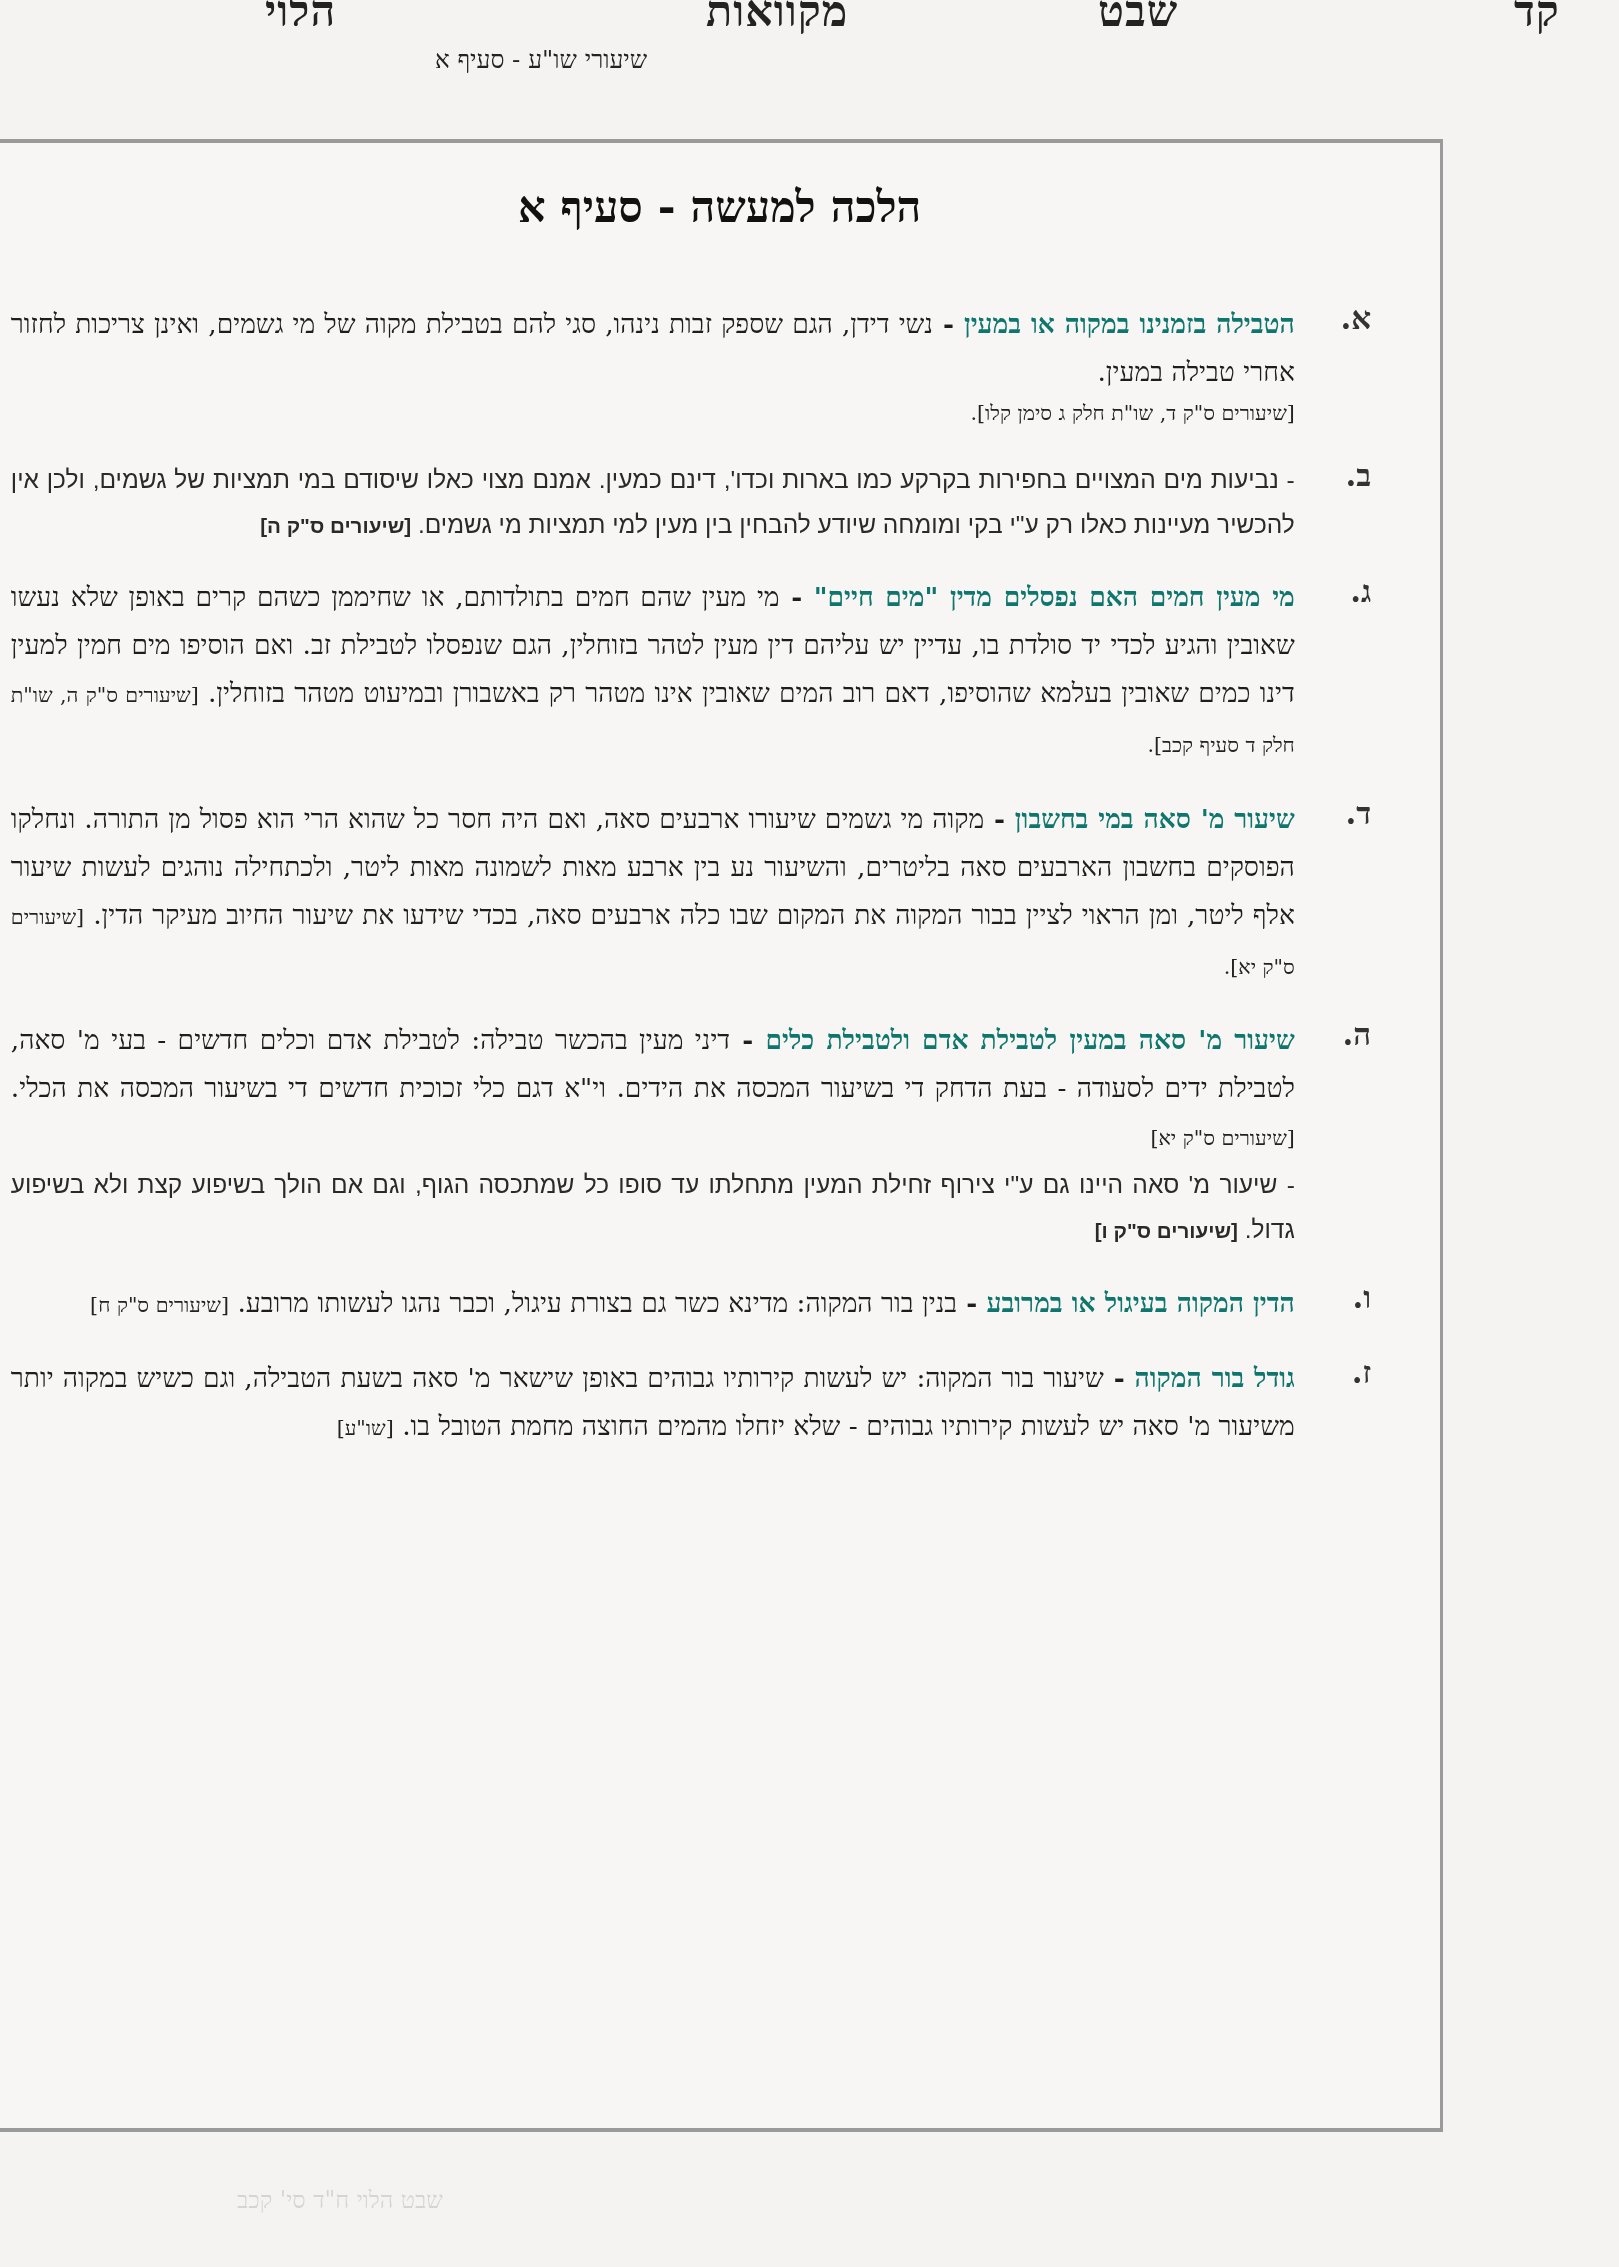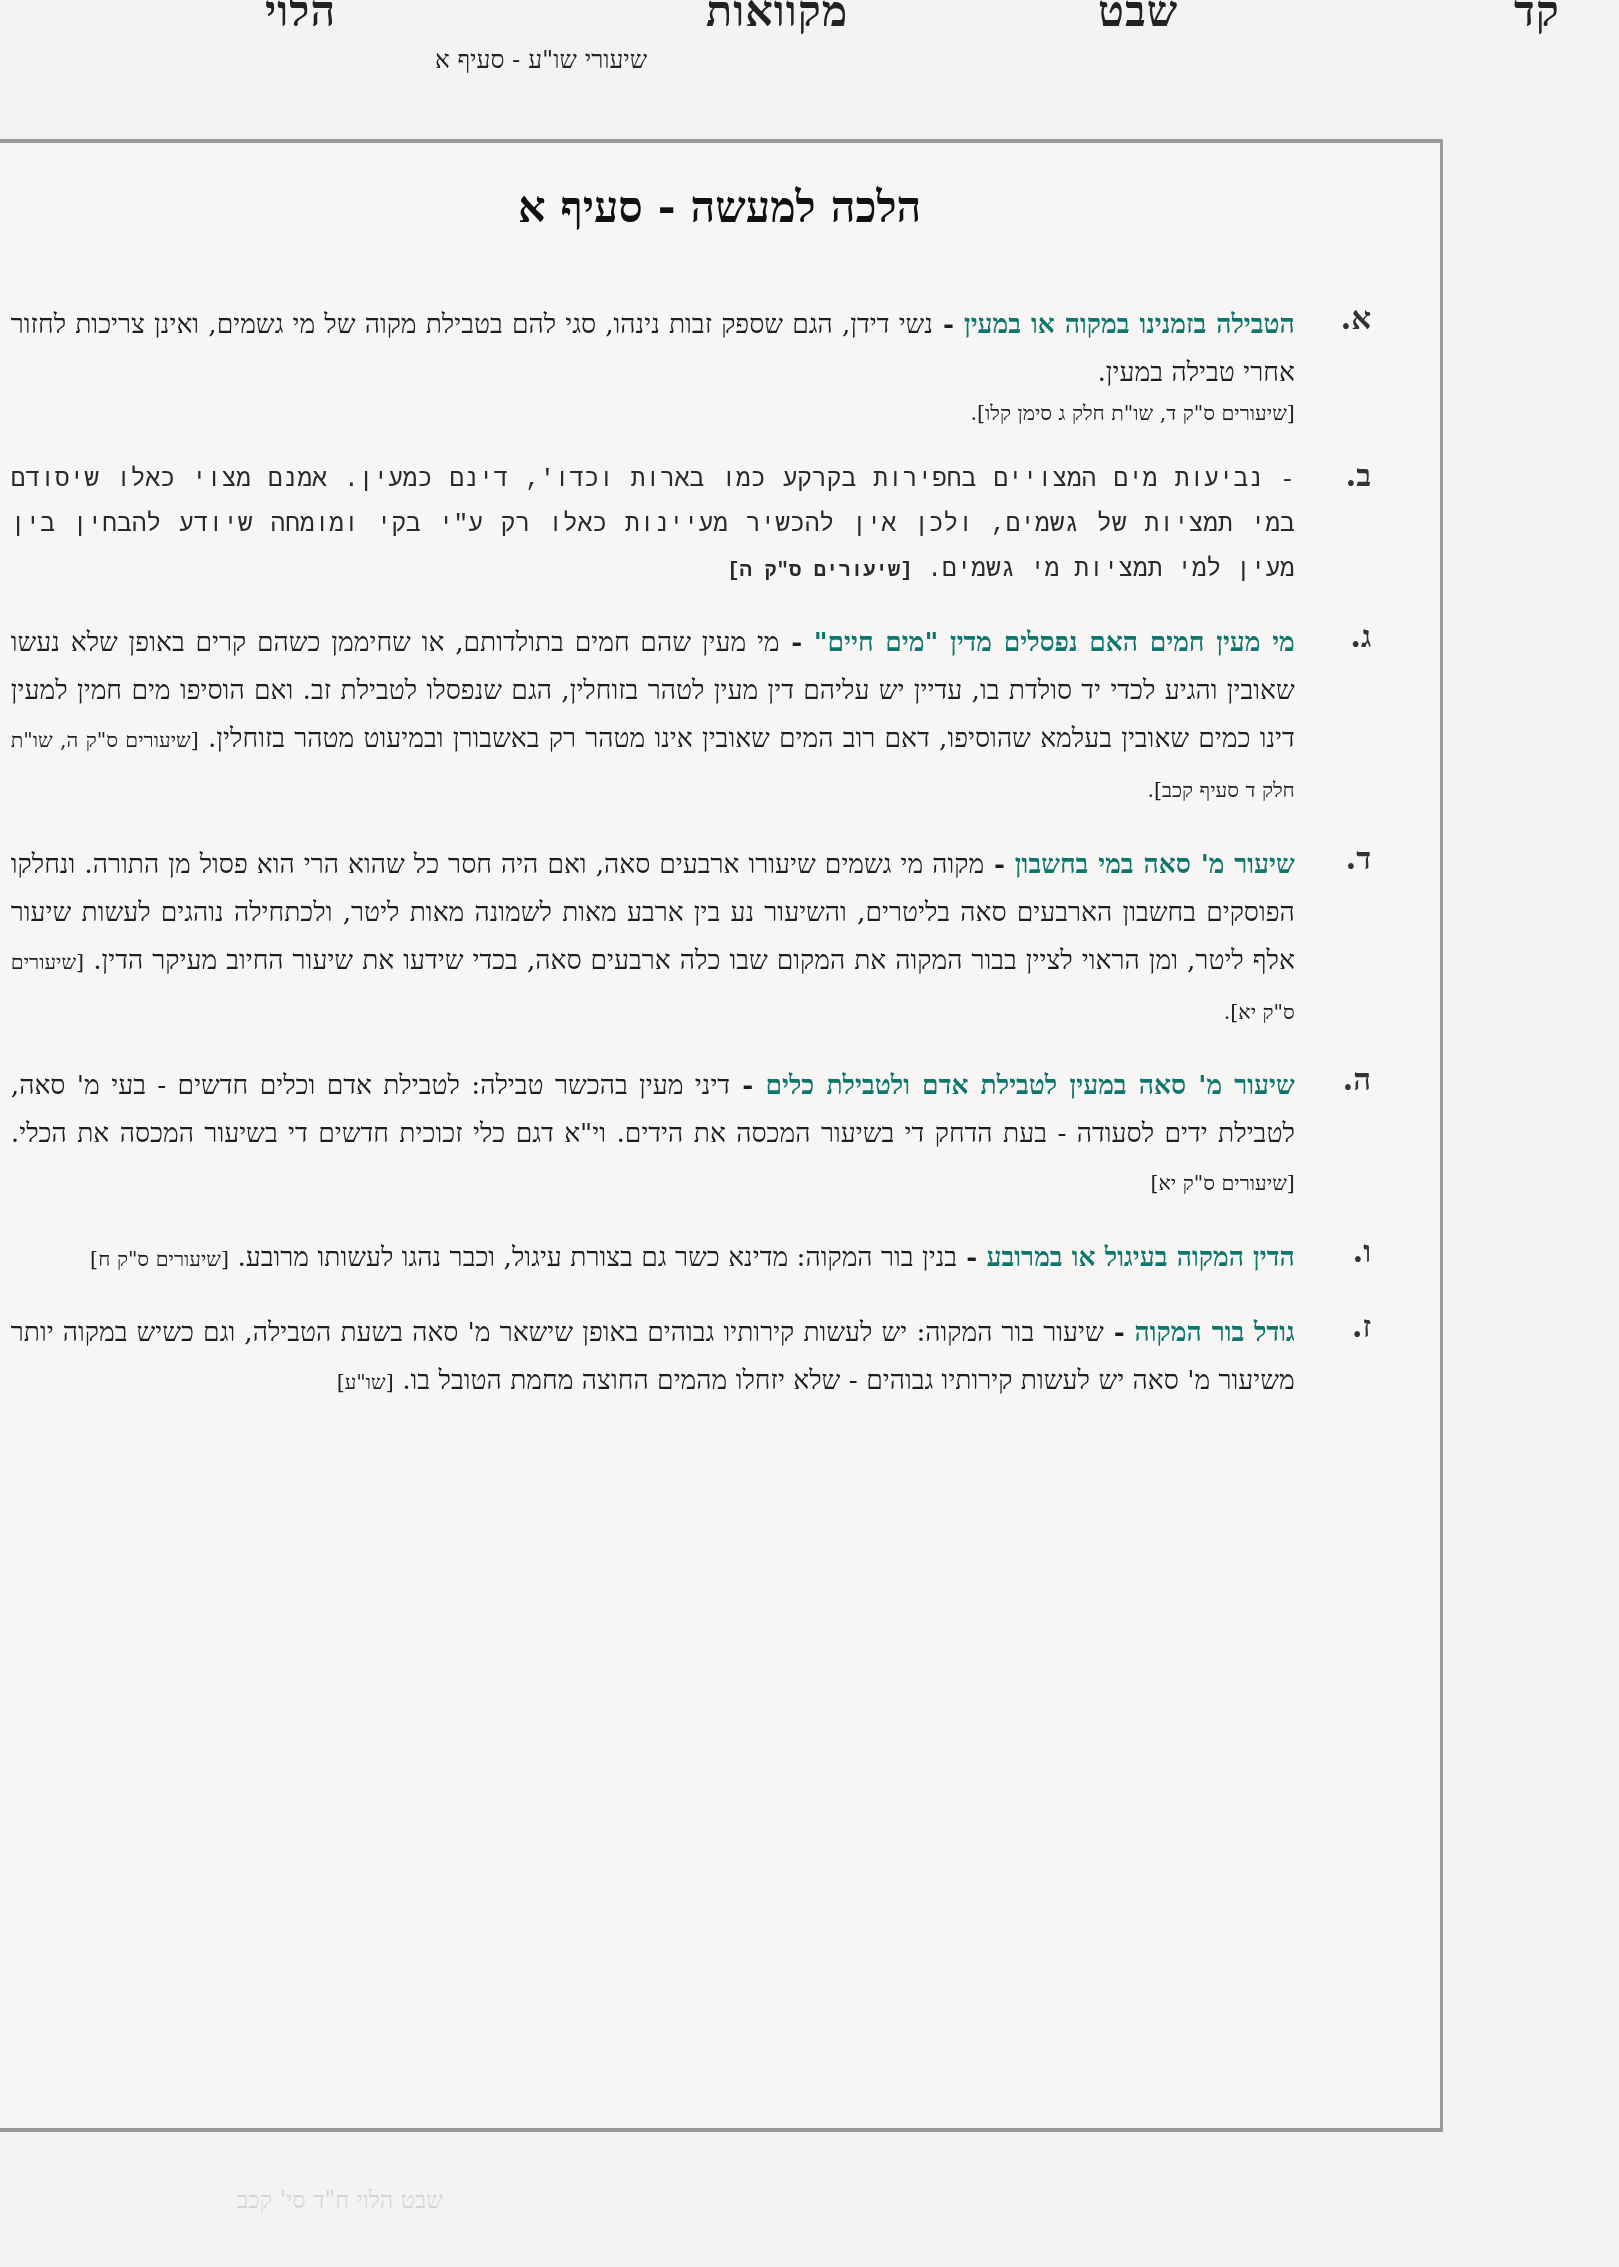--- a/index.html
+++ b/index.html
@@ -101,21 +101,21 @@
       color: #0f766e;
     }
     .para .sep {
       font-weight: bold;
     }
     .para .cite {
       font-size: 20.6px;
       color: #222;
     }
     .note {
-      font-family: Liberation Mono, monospace;
+      font-family: Liberation Sans, sans-serif;
       font-size: 24.5px;
       line-height: 45px;
       text-align: justify;
       color: #2a2a2a;
     }
     .note .cite-bold {
       font-size: 20.6px;
       font-weight: bold;
     }
     .cite-line {
@@ -189,20 +189,24 @@
         <span class="cite">[שיעורים ס"ק יא].</span>
       </div>
     </div>
 
     <div class="item">
       <div class="item-letter">ה.</div>
       <div class="para">
         <span class="title">שיעור מ' סאה במעין לטבילת אדם ולטבילת כלים</span><span class="sep"> - </span><span>דיני מעין בהכשר טבילה: לטבילת אדם וכלים חדשים - בעי מ' סאה, לטבילת ידים לסעודה - בעת הדחק די בשיעור המכסה את הידים. וי"א דגם כלי זכוכית חדשים די בשיעור המכסה את הכלי.</span>
         <span class="cite">[שיעורים ס"ק יא]</span>
       </div>
+      <div class="note">
+        <span>- שיעור מ' סאה היינו גם ע"י צירוף זחילת המעין מתחלתו עד סופו כל שמתכסה הגוף, וגם אם הולך בשיפוע קצת ולא בשיפוע גדול.</span>
+        <span class="cite-bold">[שיעורים ס"ק ו]</span>
+      </div>
     </div>
 
     <div class="item">
       <div class="item-letter">ו.</div>
       <div class="para">
         <span class="title">הדין המקוה בעיגול או במרובע</span><span class="sep"> - </span><span>בנין בור המקוה: מדינא כשר גם בצורת עיגול, וכבר נהגו לעשותו מרובע.</span>
         <span class="cite">[שיעורים ס"ק ח]</span>
       </div>
     </div>
 

